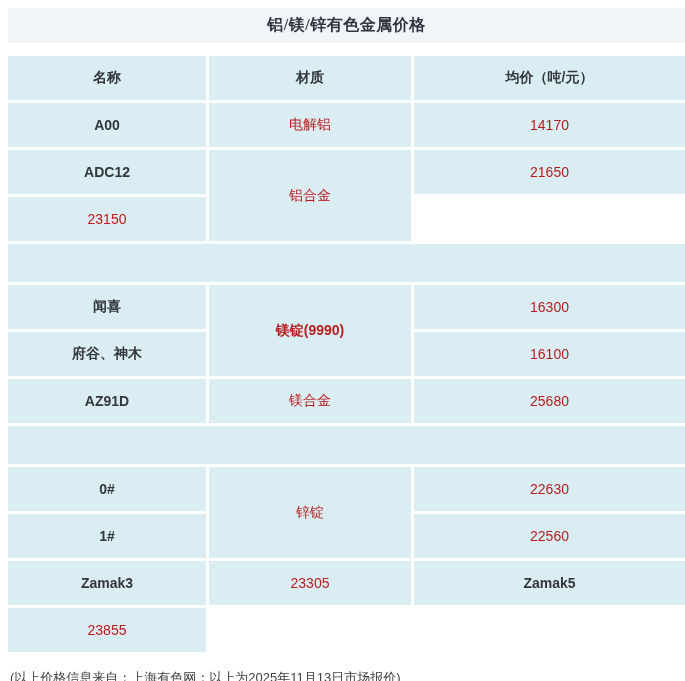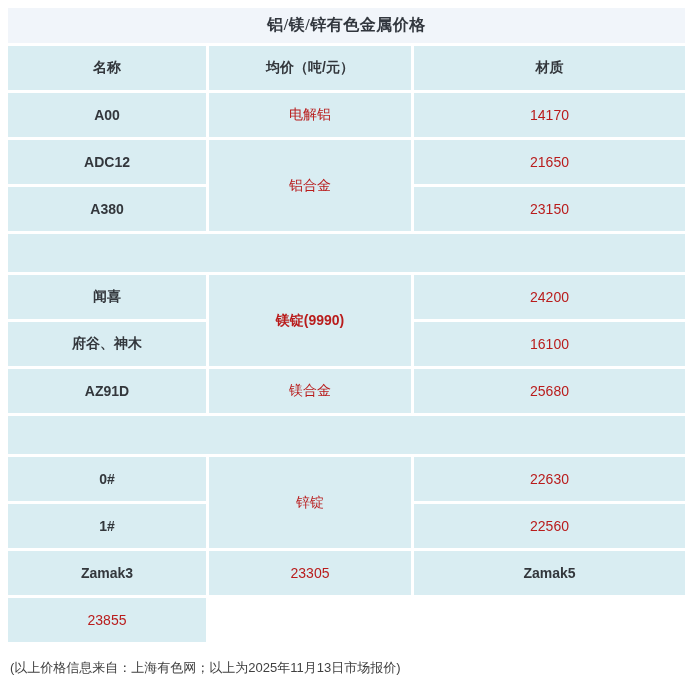--- a/index.html
+++ b/index.html
@@ -22,21 +22,21 @@
     display: flex;
     align-items: center;
     justify-content: center;
     font-size: 16px;
     font-weight: bold;
     color: #32373e;
     letter-spacing: 0.5px;
     font-family: Liberation Serif, serif;
   }
   .price-table {
-    margin-top: 3px;
+    margin-top: 13px;
     width: 677px;
     display: grid;
     grid-template-columns: 198px 202px 1fr;
     grid-template-rows: 44px 44px 44px 44px 38px 44px 44px 44px 38px 44px 44px 44px 44px;
     gap: 3px;
     background: #ffffff;
   }
   .cell {
     background: #d9edf2;
     display: flex;
@@ -65,41 +65,40 @@
 </head>
 <body>
 
 <div class="page">
 
   <div class="title-bar">铝/镁/锌有色金属价格</div>
 
   <div class="price-table">
 
     <div class="cell hdr">名称</div>
+    <div class="cell hdr">材质</div>
     <div class="cell hdr">均价（吨/元）</div>
-    <div class="cell hdr">材质</div>
 
     <div class="cell name">A00</div>
     <div class="cell">电解铝</div>
     <div class="cell">14170</div>
 
     <div class="cell name">ADC12</div>
     <div class="cell span2">铝合金</div>
     <div class="cell">21650</div>
-    <div class="cell name">A380</div>
     <div class="cell">23150</div>
 
     <div class="separator"></div>
 
     <div class="cell name">闻喜</div>
     <div class="cell span2 material">
       <span>镁锭</span>
       <span>(9990)</span>
     </div>
-    <div class="cell">24200</div>
+    <div class="cell">16300</div>
     <div class="cell name">府谷、神木</div>
     <div class="cell">16100</div>
 
     <div class="cell name">AZ91D</div>
     <div class="cell">镁合金</div>
     <div class="cell">25680</div>
 
     <div class="separator"></div>
 
     <div class="cell name">0#</div>

